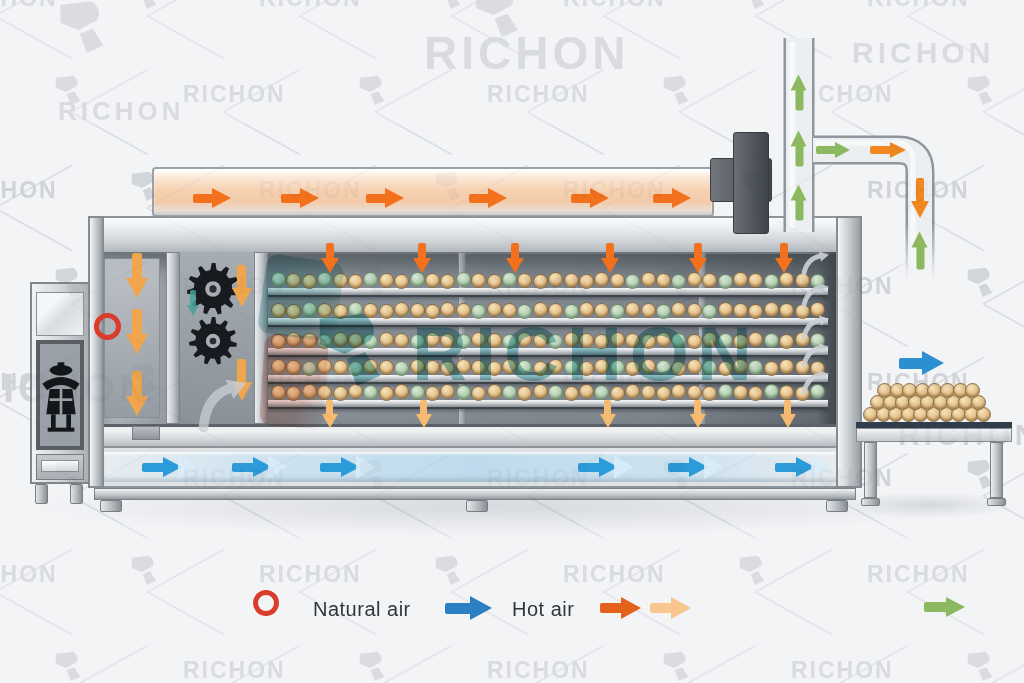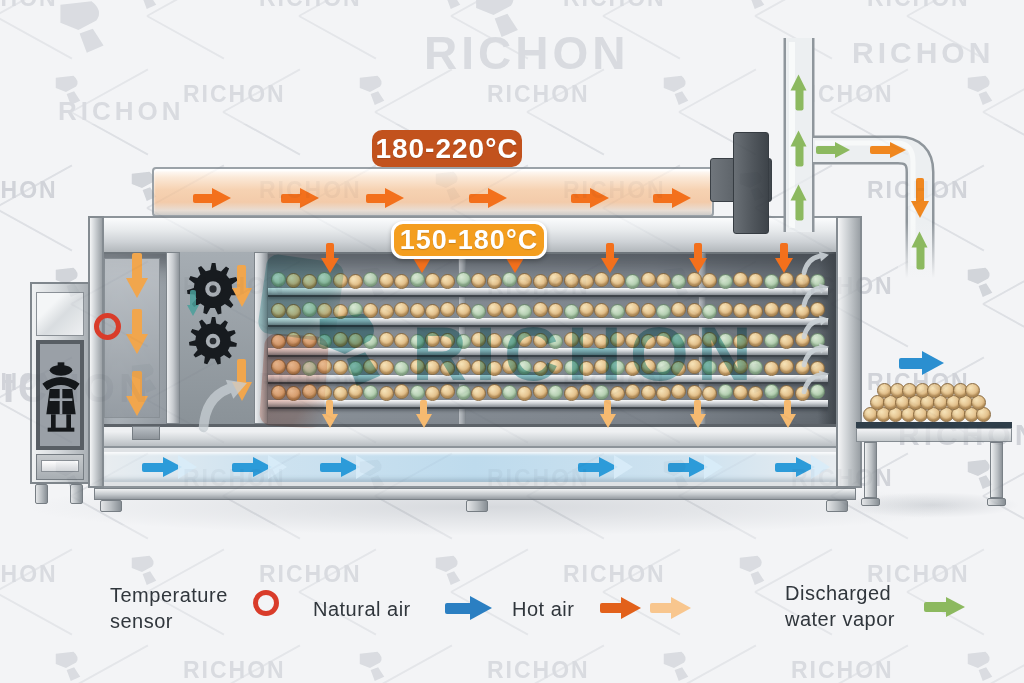--- a/index.html
+++ b/index.html
@@ -870,28 +870,24 @@
       <div class="abs" style="left:468px;top:-14px;"><svg width="58" height="58" viewBox="0 0 100 100">
      <path d="M14 8 L66 2 Q86 18 74 34 L44 50 L14 38 Z" fill="#d4d7dc"></path>
      <path d="M46 56 L68 48 L86 76 L58 88 Z" fill="#d4d7dc"></path>
         </svg></div>
       <div class="abs" style="left:52px;top:0px;"><svg width="60" height="60" viewBox="0 0 100 100">
      <path d="M14 8 L66 2 Q86 18 74 34 L44 50 L14 38 Z" fill="#d4d7dc"></path>
      <path d="M46 56 L68 48 L86 76 L58 88 Z" fill="#d4d7dc"></path>
         </svg></div>
     </div>
 
-  <div class="badge" style="left:372px;top:130px;width:150px;height:37px;background:#c2521d;font-size:28px;">180-220°C</div>
-  <div class="badge" style="left:391px;top:221px;width:156px;height:38px;background:#f49e1f;border:3px solid #fff;border-radius:12px;font-size:27px;box-shadow:0 2px 4px rgba(0,0,0,.25);box-sizing:border-box;">150-180°C</div>
-
-  <div class="legend-label" style="left:110px;top:582px;width:134px;">Temperature sensor</div>
+
   <div class="abs" style="left:253px;top:590px;width:26px;height:26px;border:5px solid #d93c2a;border-radius:50%;box-sizing:border-box;z-index:14;"></div>
   <div class="legend-label" style="left:313px;top:596px;">Natural air</div>
   <div class="legend-label" style="left:512px;top:596px;">Hot air</div>
-  <div class="legend-label" style="left:785px;top:580px;width:134px;">Discharged water vapor</div>
 
   <div id="gen">
       <div style="position: absolute; left: 193px; top: 188px; width: 38px; height: 20px; z-index: 8; opacity: 1; transform: rotate(0deg);">
         <div style="position: absolute; left: 0px; top: 5.5px; width: 21px; height: 9px; background: rgb(243, 112, 28); border-radius: 2px;"></div>
         <div style="position: absolute; left: 19px; top: 0px; width: 0px; height: 0px; border-top: 10px solid transparent; border-bottom: 10px solid transparent; border-left: 19px solid rgb(243, 112, 28);"></div>
       </div>
       <div style="position: absolute; left: 281px; top: 188px; width: 38px; height: 20px; z-index: 8; opacity: 1; transform: rotate(0deg);">
         <div style="position: absolute; left: 0px; top: 5.5px; width: 21px; height: 9px; background: rgb(243, 112, 28); border-radius: 2px;"></div>
         <div style="position: absolute; left: 19px; top: 0px; width: 0px; height: 0px; border-top: 10px solid transparent; border-bottom: 10px solid transparent; border-left: 19px solid rgb(243, 112, 28);"></div>
       </div>

